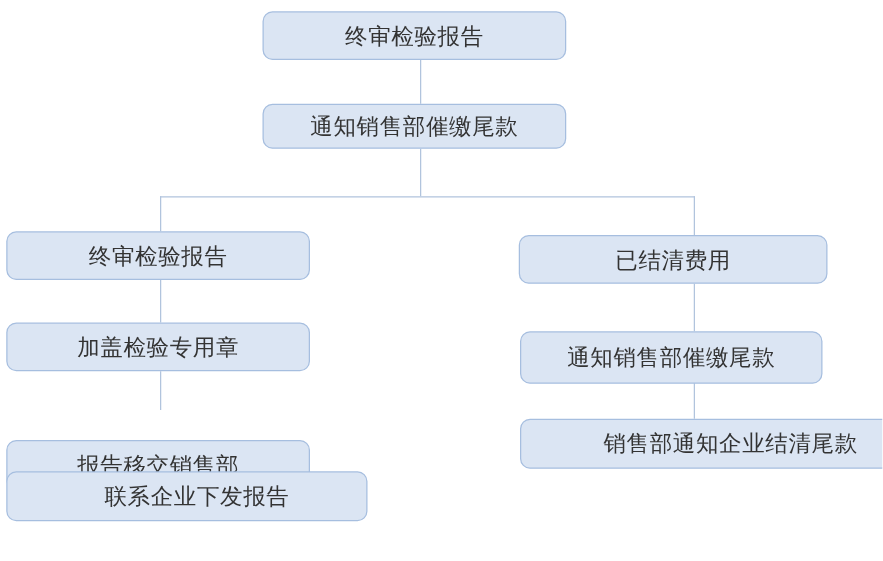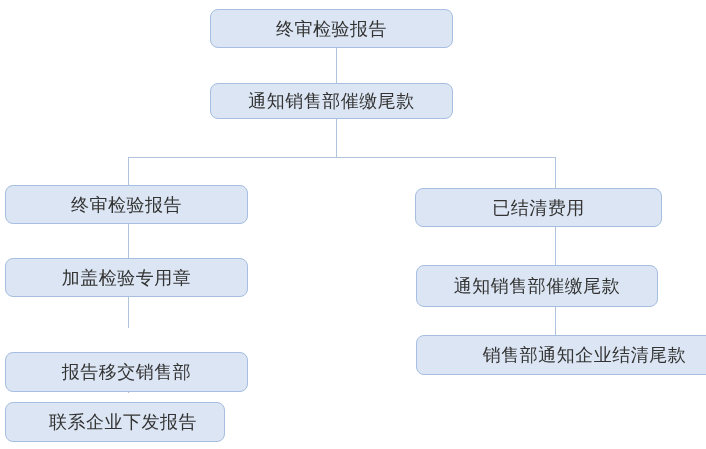--- a/index.html
+++ b/index.html
@@ -32,21 +32,21 @@
   .connector { position: absolute; background: #b1c4dd; }
   .connector.v { width: 1px; }
   .connector.h { height: 1px; }
 
   
   #n-final-report        { left: 210px; top: 9px;   width: 243px; height: 39px; }
   #n-submit-finance      { left: 210px; top: 83px;  width: 243px; height: 36px; }
   #n-fees-settled        { left: 5px;   top: 185px; width: 243px; height: 39px; }
   #n-stamp-seal          { left: 5px;   top: 258px; width: 243px; height: 39px; }
   #n-report-to-sales     { left: 5px;   top: 328px; width: 243px; height: 40px; margin-top: 24px; }
-  #n-contact-enterprise  { left: 5px;   top: 402px; width: 220px; height: 40px; padding-left: 16px; }
+  #n-contact-enterprise  { left: 5px;   top: 377px; width: 289px; height: 40px; padding-left: 16px; }
   #n-fees-unsettled      { left: 415px; top: 188px; width: 247px; height: 39px; }
   #n-notify-sales        { left: 416px; top: 265px; width: 242px; height: 42px; }
   #n-sales-notify        { left: 416px; top: 335px; width: 337px; height: 40px; }
 
   
   #c-top-mid     { left: 336px; top: 48px;  height: 35px; }
   #c-mid-branch  { left: 336px; top: 119px; height: 38px; }
   #c-branch-h    { left: 128px; top: 157px; width: 428px; }
   #c-left-drop   { left: 128px; top: 157px; height: 28px; }
   #c-right-drop  { left: 555px; top: 157px; height: 31px; }

